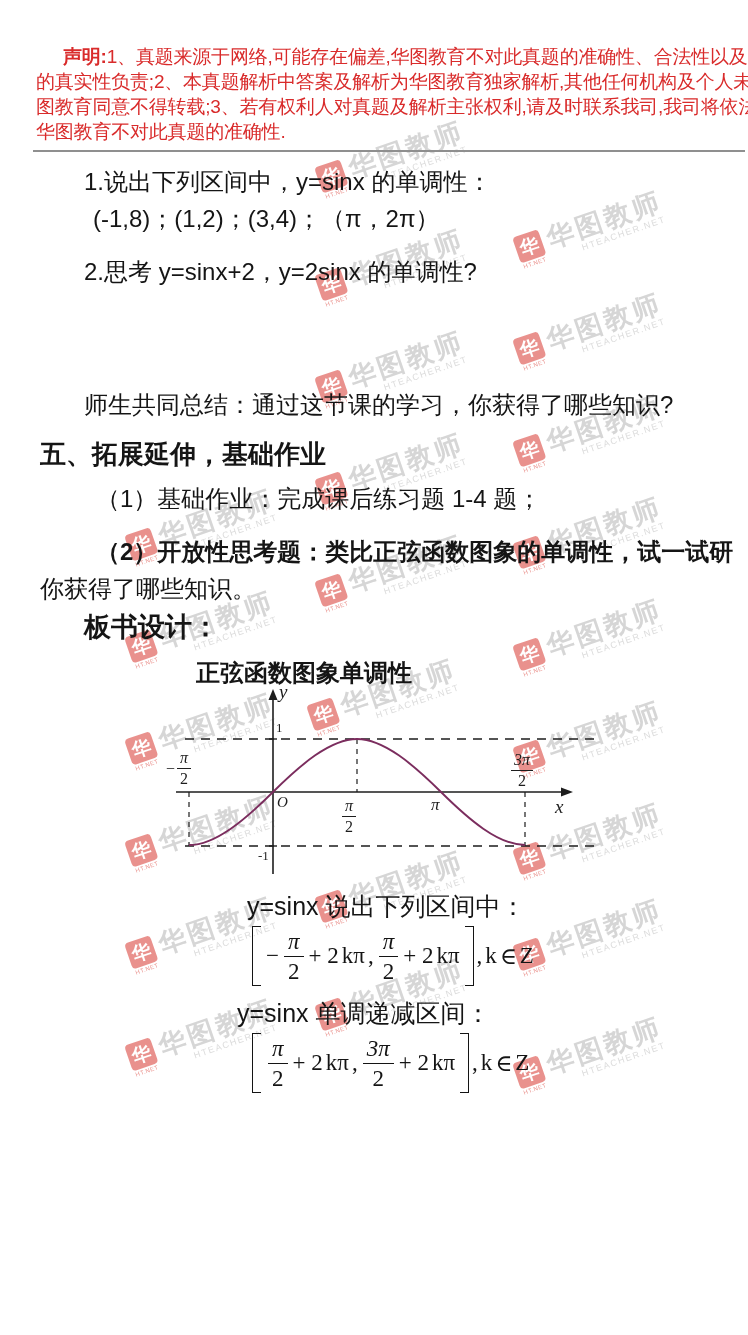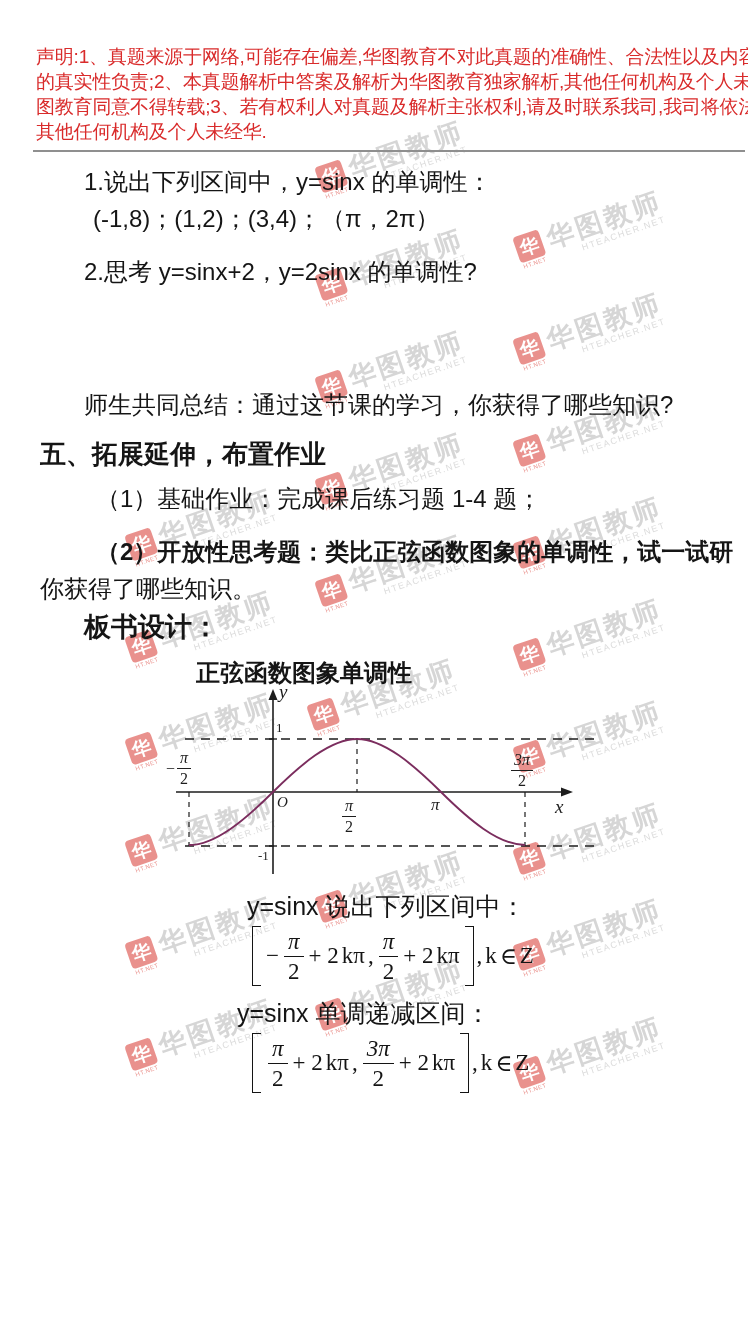--- a/index.html
+++ b/index.html
@@ -14,21 +14,21 @@
            font-size:19px;font-weight:bold;display:flex;align-items:center;justify-content:center;}
   .wm-logo-sub{font-size:6px;color:#dd4f48;margin-top:1px;letter-spacing:.5px;white-space:nowrap;}
   .wm-text-wrap{display:flex;flex-direction:column;}
   .wm-text{color:#bdbdbd;font-size:27px;font-weight:bold;line-height:1;letter-spacing:3px;white-space:nowrap;}
   .wm-domain{font-size:9px;color:#c6c6c6;letter-spacing:1.5px;padding-left:30px;white-space:nowrap;}
 
   
   .disclaimer{position:absolute;left:36px;top:44px;width:690px;color:#d92b2b;
               font-size:19px;line-height:25px;letter-spacing:-0.2px;}
   .disclaimer .line{white-space:nowrap;}
-  .disclaimer .lbl{font-weight:normal;}
+  .disclaimer .lbl{font-weight:bold;margin-left:27px;}
   .divider{position:absolute;left:33px;top:150px;width:712px;height:2px;background:#8f8f8f;}
 
   
   .tline{position:absolute;white-space:nowrap;font-size:24px;}
   .h-bold{font-weight:bold;font-size:26px;}
   .board-title{position:absolute;left:0;width:608px;text-align:center;font-weight:bold;font-size:24px;}
 
   
   .graph{position:absolute;left:130px;top:688px;width:470px;height:205px;}
   .graph svg{position:absolute;left:0;top:0;}
@@ -289,29 +289,29 @@
           <span class="wm-text">华图教师</span>
           <span class="wm-domain">HTEACHER.NET</span>
         </span>
       </div>
     </div>
 
   <div class="disclaimer">
     <div class="line"><span class="lbl">声明:</span><span>1、真题来源于网络,可能存在偏差,华图教育不对此真题的准确性、合法性以及内容</span></div>
     <div class="line">的真实性负责;2、本真题解析中答案及解析为华图教育独家解析,其他任何机构及个人未经华</div>
     <div class="line">图教育同意不得转载;3、若有权利人对真题及解析主张权利,请及时联系我司,我司将依法采</div>
-    <div class="line">其他任何机构及个人未经华.</div>
+    <div class="line">华图教育不对此真题的准确性.</div>
   </div>
   <div class="divider"></div>
 
   <div class="tline" style="left:84px;top:166px;">1.说出下列区间中，y=sinx 的单调性：</div>
   <div class="tline" style="left:93px;top:203px;">(-1,8)；(1,2)；(3,4)；（π，2π）</div>
   <div class="tline" style="left:84px;top:256px;">2.思考 y=sinx+2，y=2sinx 的单调性?</div>
   <div class="tline" style="left:84px;top:389px;">师生共同总结：通过这节课的学习，你获得了哪些知识?</div>
-  <div class="tline h-bold" style="left:40px;top:437px;">五、拓展延伸，布置作业</div>
+  <div class="tline h-bold" style="left:40px;top:437px;">五、拓展延伸，基础作业</div>
   <div class="tline" style="left:96px;top:483px;">（1）基础作业：完成课后练习题 1-4 题；</div>
   <div class="tline" style="left:96px;top:536px;font-weight:bold;">（2）开放性思考题：类比正弦函数图象的单调性，试一试研</div>
   <div class="tline" style="left:40px;top:573px;">你获得了哪些知识。</div>
   <div class="tline h-bold" style="left:40px;top:609px;font-size:27px;margin-left:44px;">板书设计：</div>
 
   <div class="board-title" style="top:657px;">正弦函数图象单调性</div>
 
   <div class="graph">
     <svg width="470" height="205" viewBox="0 0 470 205">
 

